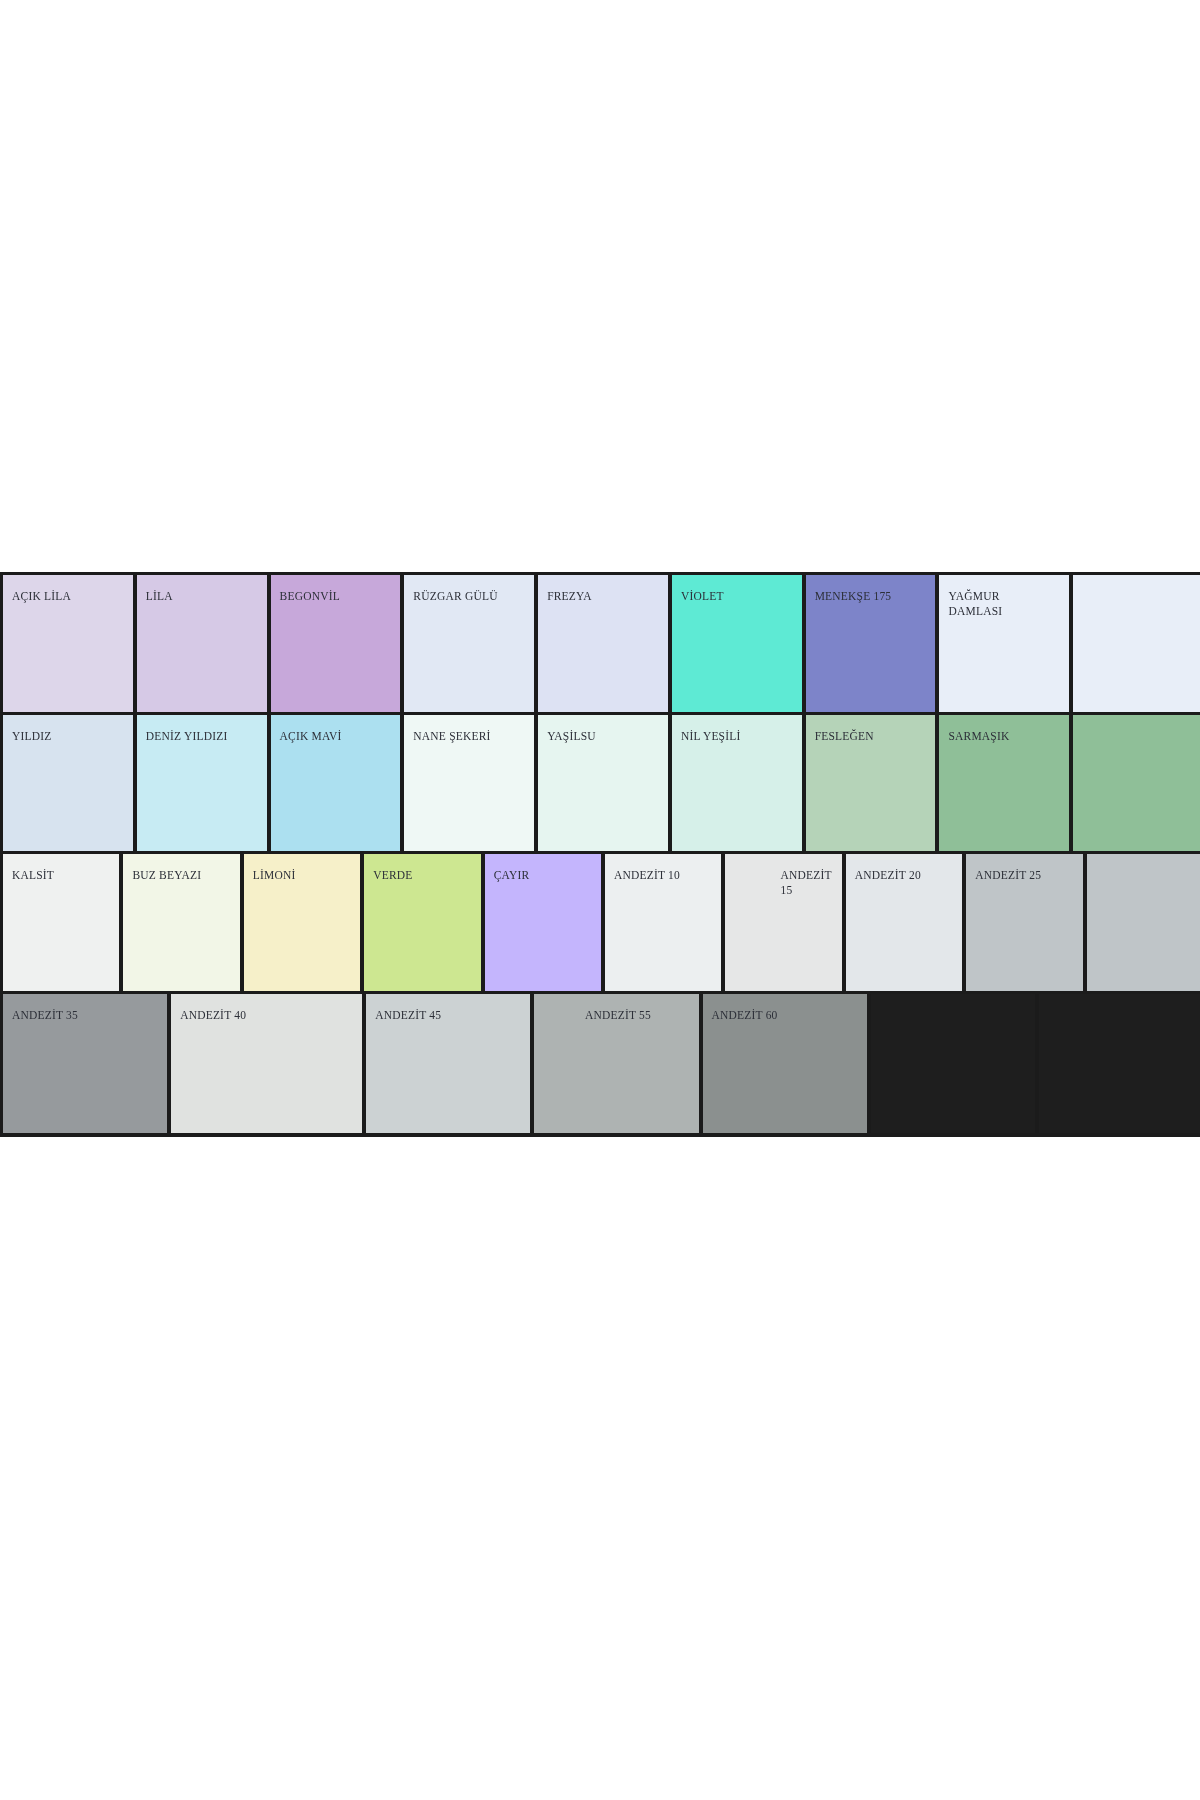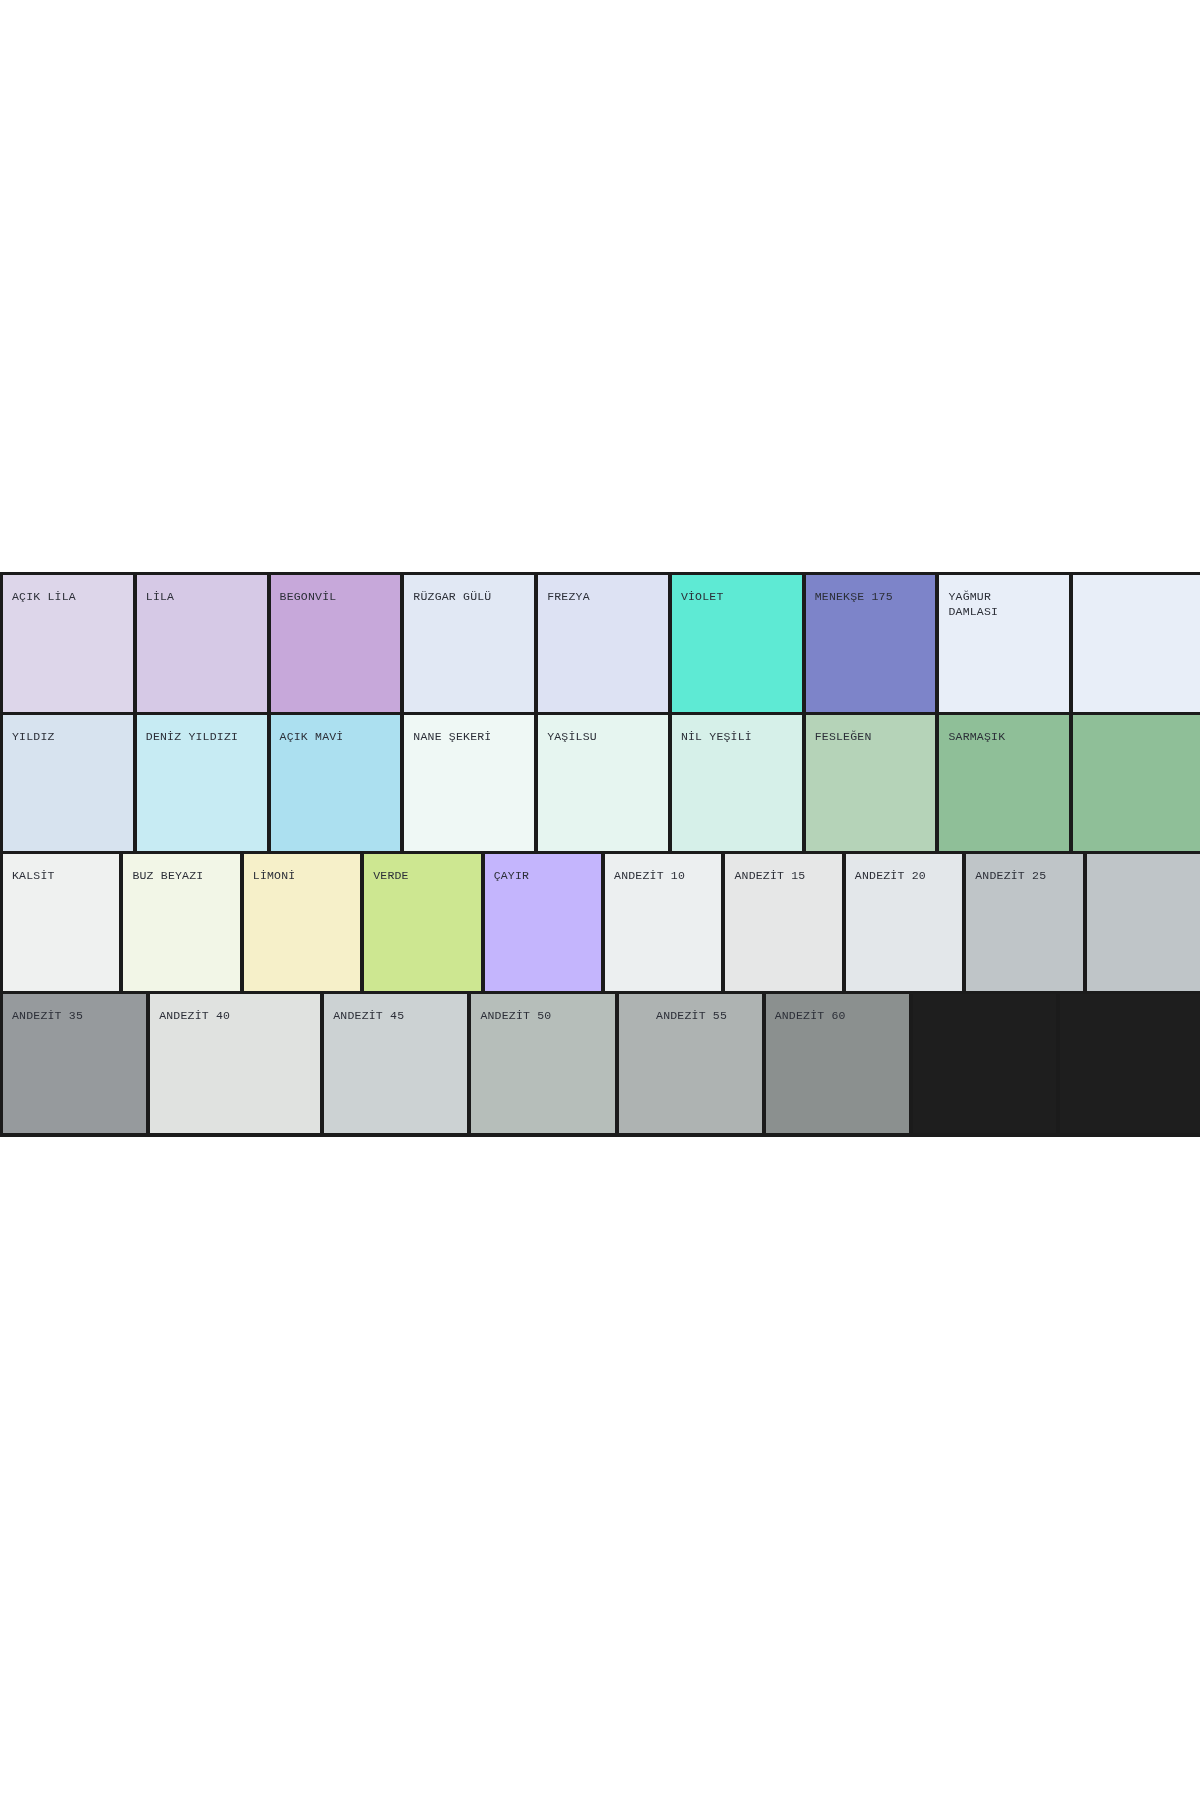--- a/index.html
+++ b/index.html
@@ -53,21 +53,21 @@
 
   .swatch-label {
     position: absolute;
     left: 9px;
     top: 14px;
     right: 6px;
     font-size: 11.5px;
     line-height: 15px;
     letter-spacing: 0.2px;
     color: #2c2f38;
-    font-family: Liberation Mono, monospace;
+    font-family: Liberation Serif, serif;
     white-space: pre-line;
     text-transform: uppercase;
   }
 </style>
 </head>
 <body style="background: rgb(255, 255, 255);">
 
 <div id="palette-board" style="background: rgb(27, 27, 27);">
     <div class="swatch-row">
       <div class="swatch-cell" style="background: rgb(221, 214, 234);">
@@ -137,43 +137,40 @@
       <div class="swatch-cell" style="background: rgb(205, 231, 145);">
         <span class="swatch-label" style="color: rgb(44, 47, 56);">VERDE</span>
       </div>
       <div class="swatch-cell" style="background: #c4b5fd;">
         <span class="swatch-label" style="color: rgb(44, 47, 56);">ÇAYIR</span>
       </div>
       <div class="swatch-cell" style="background: rgb(236, 239, 240);">
         <span class="swatch-label" style="color: rgb(44, 47, 56);">ANDEZİT 10</span>
       </div>
       <div class="swatch-cell" style="background: rgb(230, 231, 231);">
-        <span class="swatch-label" style="color: rgb(44, 47, 56);">ANDEZİT 15</span>
+        <span class="swatch-label" style="color: rgb(44, 47, 56); margin-left: 46px;">ANDEZİT 15</span>
       </div>
       <div class="swatch-cell" style="background: rgb(227, 231, 234);">
         <span class="swatch-label" style="color: rgb(44, 47, 56);">ANDEZİT 20</span>
       </div>
       <div class="swatch-cell" style="background: rgb(191, 197, 200);">
         <span class="swatch-label" style="color: rgb(44, 47, 56);">ANDEZİT 25</span>
       </div>
       <div class="swatch-cell empty" style="background: rgb(191, 197, 200);"></div>
     </div>
     <div class="swatch-row">
       <div class="swatch-cell" style="background: rgb(150, 154, 157);">
         <span class="swatch-label" style="color: rgb(44, 47, 56);">ANDEZİT 35</span>
       </div>
       <div class="swatch-cell" style="background: rgb(224, 226, 224); padding-left: 27px;">
         <span class="swatch-label" style="color: rgb(44, 47, 56);">ANDEZİT 40</span>
       </div>
       <div class="swatch-cell" style="background: rgb(204, 210, 211);">
         <span class="swatch-label" style="color: rgb(44, 47, 56);">ANDEZİT 45</span>
       </div>
-      <div class="swatch-cell" style="background: rgb(182, 190, 186);">
-        <span class="swatch-label" style="color: rgb(44, 47, 56);">ANDEZİT 50</span>
-      </div>
       <div class="swatch-cell" style="background: rgb(174, 179, 178); text-align: center;">
         <span class="swatch-label" style="color: rgb(44, 47, 56);">ANDEZİT 55</span>
       </div>
       <div class="swatch-cell" style="background: rgb(139, 144, 143);">
         <span class="swatch-label" style="color: rgb(44, 47, 56);">ANDEZİT 60</span>
       </div>
       <div class="swatch-cell empty" style="background: rgb(30, 30, 30);"></div>
       <div class="swatch-cell empty" style="background: rgb(30, 30, 30);"></div>
     </div>
   </div>

